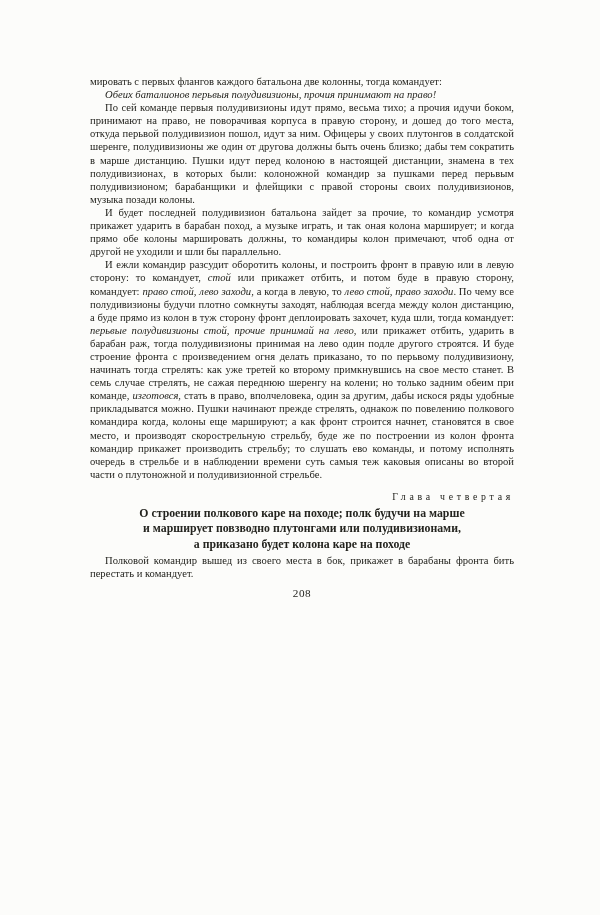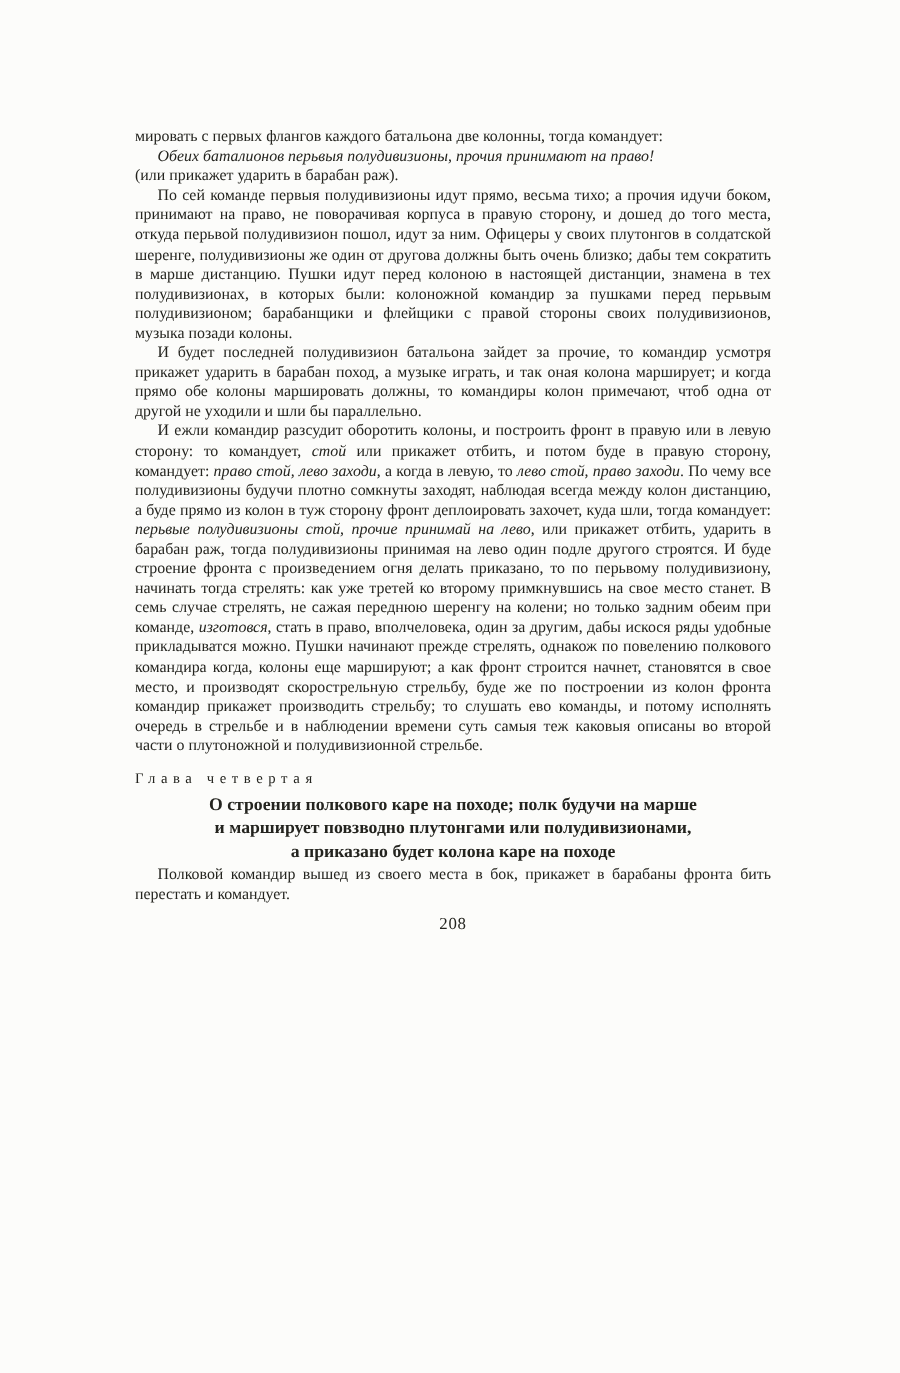--- a/index.html
+++ b/index.html
@@ -15,40 +15,40 @@
   .page {
     position: relative;
     width: 600px;
     height: 915px;
     background: #fcfcfa;
     overflow: hidden;
   }
   .text-column {
     position: absolute;
     left: 90px;
-    top: 85px;
+    top: 75px;
     width: 424px;
     font-family: "Liberation Serif", serif;
     font-size: 10.6px;
     line-height: 13.1px;
     color: #24241f;
     text-align: justify;
   }
   .text-column p {
     margin: 0;
     padding: 0;
   }
   .text-column p.indent {
     text-indent: 15px;
   }
   .text-column p i {
     font-style: italic;
   }
   .chapter-label {
-    text-align: left;
+    text-align: right;
     letter-spacing: 0.38em;
     font-size: 9.8px;
     margin-top: 9px;
     text-indent: 0;
   }
   .chapter-title {
     text-align: center;
     font-weight: bold;
     font-size: 11.8px;
     line-height: 15.3px;
@@ -69,21 +69,20 @@
 </style>
 </head>
 <body>
 
 <div class="page">
   <div class="text-column">
 
     <div id="top-paragraphs">
         <p>мировать с первых флангов каждого батальона две колонны, тогда командует:</p>
         <p class="indent"><i>Обеих баталионов перьвыя полудивизионы, прочия принимают на право!</i></p>
-        <p>(или прикажет ударить в барабан раж).</p>
         <p class="indent">По сей команде первыя полудивизионы идут прямо, весьма тихо; а прочия идучи боком, принимают на право, не поворачивая корпуса в правую сторону, и дошед до того места, откуда перьвой полудивизион пошол, идут за ним. Офицеры у своих плутонгов в солдатской шеренге, полудивизионы же один от другова должны быть очень близко; дабы тем сократить в марше дистанцию. Пушки идут перед колоною в настоящей дистанции, знамена в тех полудивизионах, в которых были: колоножной командир за пушками перед перьвым полудивизионом; барабанщики и флейщики с правой стороны своих полудивизионов, музыка позади колоны.</p>
         <p class="indent">И будет последней полудивизион батальона зайдет за прочие, то командир усмотря прикажет ударить в барабан поход, а музыке играть, и так оная колона марширует; и когда прямо обе колоны маршировать должны, то командиры колон примечают, чтоб одна от другой не уходили и шли бы параллельно.</p>
         <p class="indent">И ежли командир разсудит оборотить колоны, и построить фронт в правую или в левую сторону: то командует, <i>стой</i> или прикажет отбить, и потом буде в правую сторону, командует: <i>право стой, лево заходи</i>, а когда в левую, то <i>лево стой, право заходи</i>. По чему все полудивизионы будучи плотно сомкнуты заходят, наблюдая всегда между колон дистанцию, а буде прямо из колон в туж сторону фронт деплоировать захочет, куда шли, тогда командует: <i>перьвые полудивизионы стой, прочие принимай на лево</i>, или прикажет отбить, ударить в барабан раж, тогда полудивизионы принимая на лево один подле другого строятся. И буде строение фронта с произведением огня делать приказано, то по перьвому полудивизиону, начинать тогда стрелять: как уже третей ко второму примкнувшись на свое место станет. В семь случае стрелять, не сажая переднюю шеренгу на колени; но только задним обеим при команде, <i>изготовся</i>, стать в право, вполчеловека, один за другим, дабы искося ряды удобные прикладыватся можно. Пушки начинают прежде стрелять, однакож по повелению полкового командира когда, колоны еще маршируют; а как фронт строится начнет, становятся в свое место, и производят скорострельную стрельбу, буде же по построении из колон фронта командир прикажет производить стрельбу; то слушать ево команды, и потому исполнять очередь в стрельбе и в наблюдении времени суть самыя теж каковыя описаны во второй части о плутоножной и полудивизионной стрельбе.</p>
       </div>
 
     <div class="chapter-label">Глава четвертая</div>
 
     <div class="chapter-title">
       <div>О строении полкового каре на походе; полк будучи на марше</div>
       <div>и марширует повзводно плутонгами или полудивизионами,</div>

